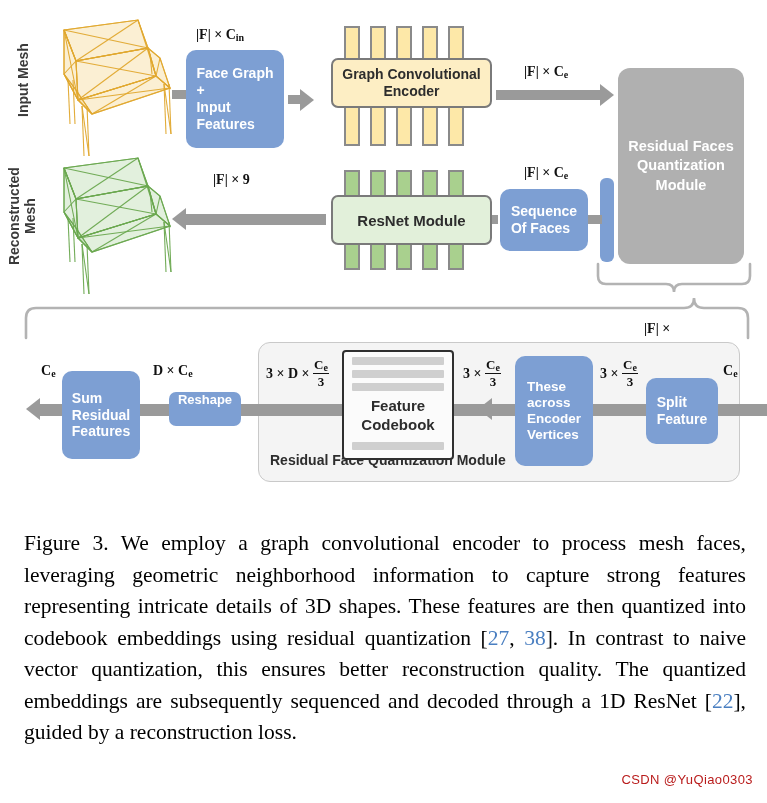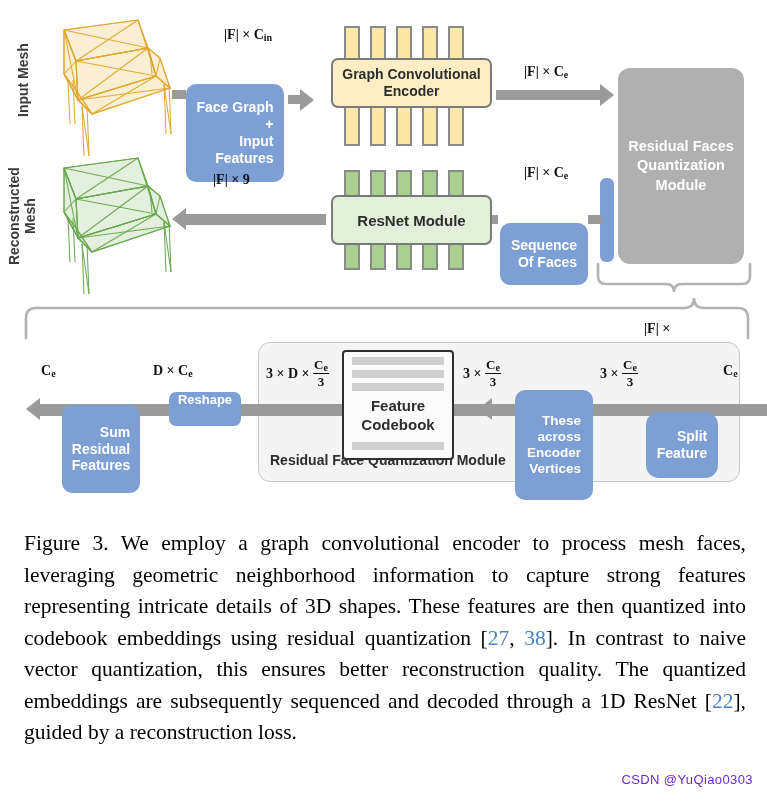--- a/index.html
+++ b/index.html
@@ -15,23 +15,22 @@
     font-family:"Liberation Sans",sans-serif;
     font-weight:bold;font-size:14px;color:#3a3a3a;
     transform:rotate(-90deg);transform-origin:center center;
     text-align:center;line-height:1.15;white-space:nowrap;
   }
 
   
   .blue-box{
     background:#7d9fd3;border-radius:10px;color:#fff;
     font-weight:bold;font-size:14px;line-height:1.2;
-    display:flex;align-items:center;justify-content:center;text-align:right;
+    display:flex;align-items:center;justify-content:center;text-align:left;
     box-sizing:border-box;
-    margin-top:34px;
   }
   .blue-pill{
     background:#7d9fd3;border-radius:7px;color:#fff;
     font-weight:bold;font-size:13px;
     display:flex;align-items:flex-start;justify-content:center;text-align:center;
   }
 
   
   .enc-box{
     background:#fdeec4;border:2px solid #7a7a7a;border-radius:7px;
@@ -93,21 +92,21 @@
 
   
   .caption{
     position:absolute;left:24px;top:528px;width:722px;
     font-family:"Liberation Serif",serif;font-size:21.5px;line-height:31.5px;
     color:#000;text-align:justify;text-justify:inter-word;
   }
   .cite{color:#4a7fc1;}
   .watermark{
     position:absolute;right:14px;top:772px;
-    font-family:"Liberation Sans",sans-serif;font-size:13px;color:#6d28d9;
+    font-family:"Liberation Sans",sans-serif;font-size:13px;color:#b91c1c;
     letter-spacing:.4px;
   }
   svg{display:block;}
 </style>
 </head>
 <body>
 
 <div class="stage">
 
   <div class="abs sidelabel" style="left:-22px;top:72px;width:90px;">
@@ -201,21 +200,21 @@
         <path d="M24,47 L96,34"></path>
           <path d="M26,86 L104,62"></path>
         <path d="M12,16 L26,86"></path>
           <path d="M86,6 L104,62"></path>
       </g>
     </svg>
   </div>
 
   <div class="abs arrow-shaft" style="left:172px;top:90px;width:14px;height:9px;"></div>
 
-  <div class="abs mlabel" style="left:196px;top:27px;margin-left:28px;">
+  <div class="abs mlabel" style="left:196px;top:27px;">
     |F| × C<span class="sub">in</span>
   </div>
 
   <div class="abs blue-box" style="left:186px;top:50px;width:98px;height:98px;">
     <div>
       <div>Face Graph</div>
       <div>+</div>
       <div>Input</div>
       <div>Features</div>
     </div>
@@ -361,21 +360,21 @@
       <div>Encoder</div>
       <div>Vertices</div>
     </div>
   </div>
 
   <div class="abs mlabel" style="left:600px;top:358px;">
     3 ×
     <span class="frac"><span class="num">C<span class="sub">e</span></span><span class="den">3</span></span>
   </div>
 
-  <div class="abs blue-box" style="left:646px;top:378px;width:72px;height:66px;border-radius:13px;">
+  <div class="abs blue-box" style="left:646px;top:378px;width:72px;height:66px;">
     <div>
       <div>Split</div>
       <div>Feature</div>
     </div>
   </div>
 
   <div class="abs mlabel" style="left:723px;top:363px;">
     C<span class="sub">e</span>
   </div>
 

